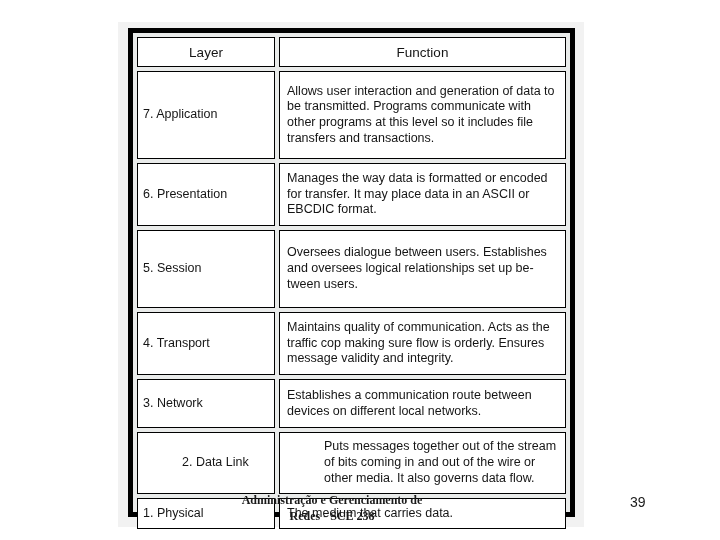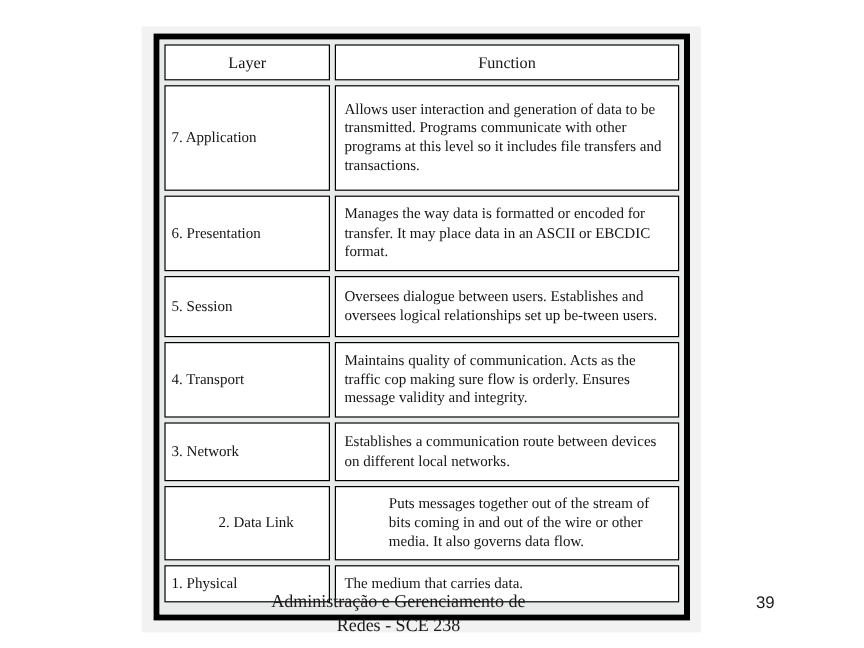--- a/index.html
+++ b/index.html
@@ -16,21 +16,20 @@
   }
 
   
   #osi-image {
     position: absolute;
     left: 118px;
     top: 22px;
     width: 466px;
     height: 505px;
     background: #f2f2f2;
-    font-family: Liberation Serif, serif;
   }
 
   
   #osi-frame {
     position: absolute;
     left: 10px;
     top: 6px;
     width: 447px;
     height: 489px;
     border: 5px solid #000000;
@@ -99,42 +98,43 @@
     padding-top: 0;
     padding-bottom: 0;
     justify-content: center;
     font-size: 13.5px;
   }
   .header .cell-func { justify-content: center; padding-left: 5px; }
 
   
   .r7 .cell { height: 88px; }
   .r6 .cell { height: 63px; }
-  .r5 .cell { height: 51px; }
+  .r5 .cell { height: 78px; }
   .r4 .cell { height: 63px; }
   .r3 .cell { height: 49px; }
   .r2 .cell { height: 62px; padding-left: 44px; }
   .r1 .cell { height: 31px; text-align: right; }
 
   .r7 .cell-func, .r6 .cell-func, .r5 .cell-func,
   .r4 .cell-func, .r2 .cell-func { align-items: center; }
 
   .fn-text { display: block; }
 
   
   #slide-footer {
     position: absolute;
     left: 0;
     top: 492px;
     width: 664px;
     text-align: center;
-    font-size: 15px;
+    font-size: 12px;
     color: #1a1a1a;
     line-height: 1.35;
     font-family: "Liberation Serif", serif;
+    font-weight: bold;
   }
   #slide-footer .line { display: block; }
 
   #slide-number {
     position: absolute;
     left: 630px;
     top: 494px;
     font-size: 14px;
     color: #1a1a1a;
     font-family: Liberation Sans, sans-serif;

